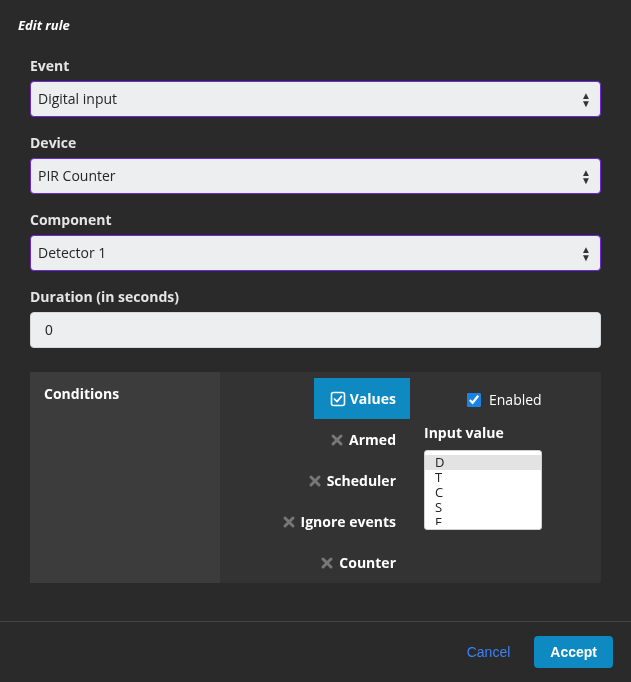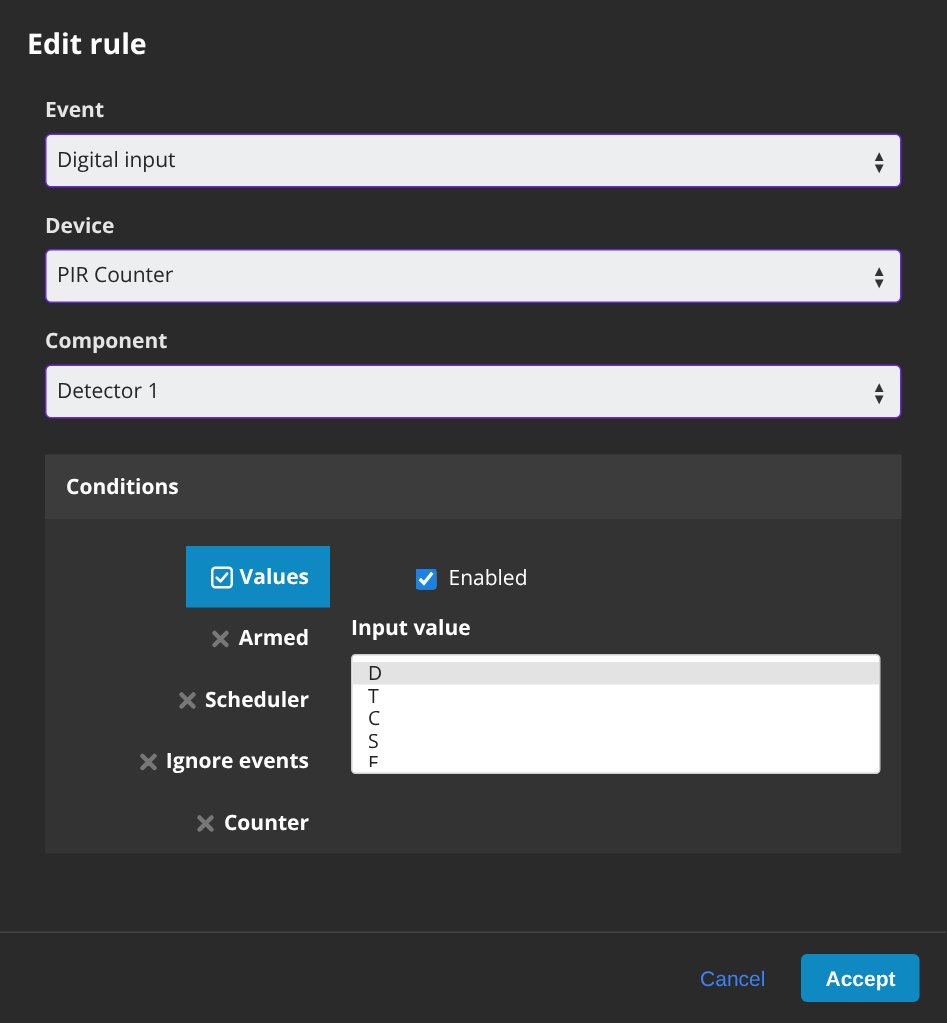--- a/index.html
+++ b/index.html
@@ -15,22 +15,23 @@
   .dialog {
     background: #2a2a2a;
     height: 100%;
     display: flex;
     flex-direction: column;
   }
   .dialog-header {
     padding: 16px 18px 12px;
   }
   .dialog-title {
-    font-size: 19px;
-    font-weight: 700;
+    font-size: 13px;
+    font-weight: 700;
+    font-style: italic;
   }
   .dialog-body {
     flex: 1;
     padding: 10px 30px 16px 30px;
     overflow: auto;
   }
   .form-group {
     margin-bottom: 16px;
   }
   .form-label {
@@ -76,23 +77,22 @@
     border-radius: 4px;
     padding: 8px 14px;
     font-size: 14px;
     height: 36px;
     line-height: 18px;
   }
   .conditions-panel {
     margin-top: 24px;
     background: #333333;
     display: flex;
-    flex-direction: column;
+    flex-direction: row;
     border-radius: 2px;
-    gap: 12px;
   }
   .panel-header-row {
     display: flex;
     background: #3c3c3c;
   }
   .panel-header-left {
     width: 190px;
     padding: 12px 14px;
     font-weight: 700;
   }
@@ -249,20 +249,24 @@
     </div>
 
     <div class="form-group">
       <label class="form-label">Component</label>
       <div class="select-wrap">
         <div class="select-control">Detector 1</div>
         <span class="select-caret">▲<br>▼</span>
       </div>
     </div>
 
+    <div class="form-group">
+      <label class="form-label">Duration (in seconds)</label>
+      <input type="text" class="text-input" value="0" style="">
+    </div>
 
     <div class="conditions-panel">
       <div class="panel-header-row">
         <div class="panel-header-left">Conditions</div>
       </div>
       <div class="panel-body-row">
         <div class="tabs-col">
 
           <div class="tab-item active">
             <span class="tab-icon">

